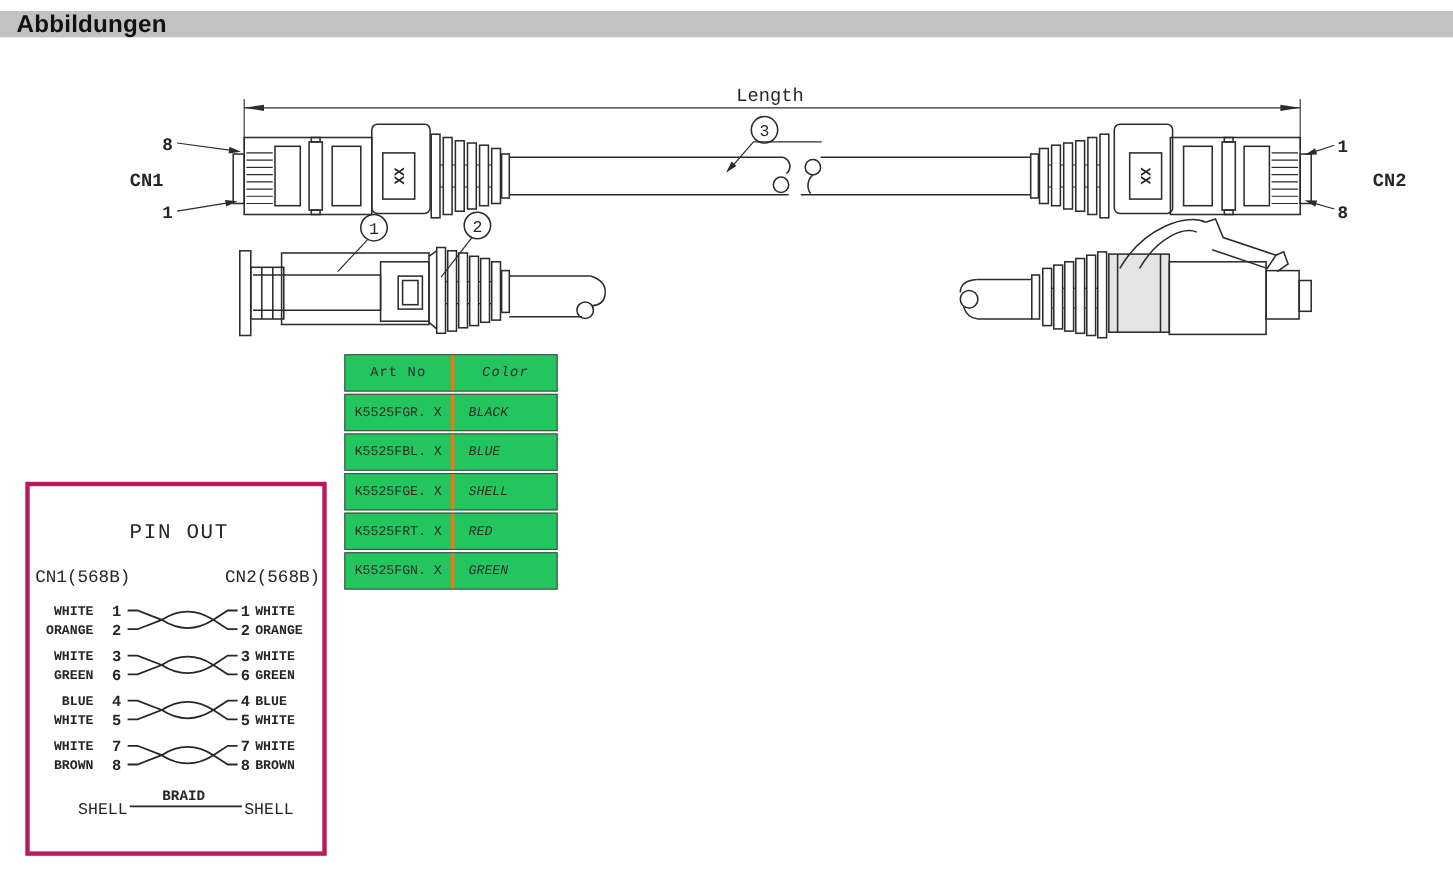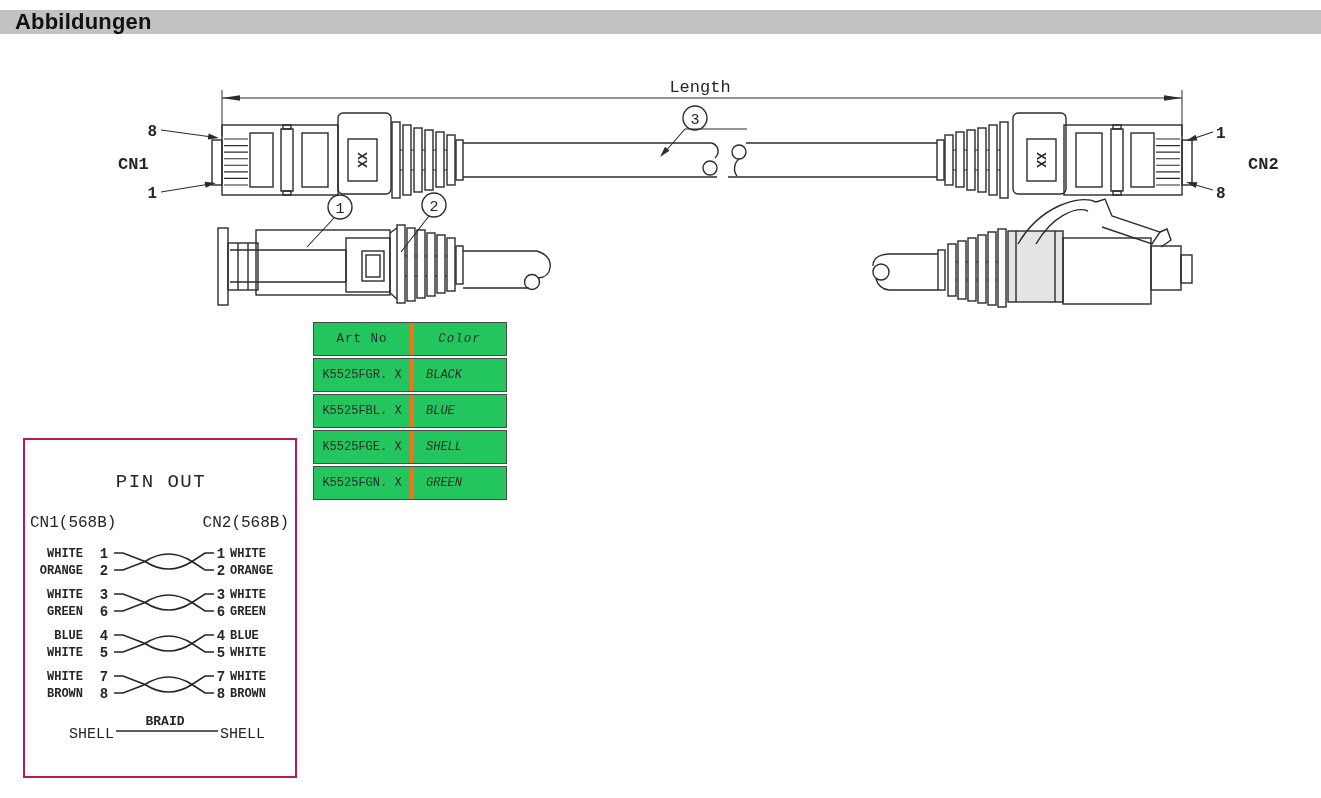--- a/index.html
+++ b/index.html
@@ -16,21 +16,21 @@
       font-family:"Liberation Mono","DejaVu Sans Mono",monospace;font-size:12px;color:#2b2b2b;}
   .t-row{display:flex;height:34px;margin-bottom:2px;border:1px solid #4a4a4a;
       box-sizing:border-box;background:#22c55e;}
   .t-c1{width:96px;display:flex;align-items:center;justify-content:center;}
   .t-c2{flex:1;border-left:3px solid #f97316;display:flex;align-items:center;
       padding-left:13px;font-style:italic;}
   .t-head .t-c1,.t-head .t-c2{justify-content:center;padding-left:0;font-size:12.5px;
       letter-spacing:1px;}
   
   .pinout{position:absolute;left:23px;top:438px;width:274px;height:340px;
-      border:2px solid #be185d;box-sizing:border-box;background:#fff;}
+      border:4px solid #be185d;box-sizing:border-box;background:#fff;}
 </style>
 </head>
 <body>
 
 <div class="header-bar">
   <span>Abbildungen</span>
 </div>
 
 <svg class="assembly" width="1321" height="265" viewBox="0 55 1321 265">
   <g stroke="#2c2c2c" stroke-width="1.4" fill="none">
@@ -195,20 +195,24 @@
   </div>
   <div class="t-row">
     <div class="t-c1">K5525FBL. X</div>
     <div class="t-c2">BLUE</div>
   </div>
   <div class="t-row">
     <div class="t-c1">K5525FGE. X</div>
     <div class="t-c2">SHELL</div>
   </div>
   <div class="t-row">
+    <div class="t-c1">K5525FRT. X</div>
+    <div class="t-c2">RED</div>
+  </div>
+  <div class="t-row">
     <div class="t-c1">K5525FGN. X</div>
     <div class="t-c2">GREEN</div>
   </div>
 </div>
 
 <div class="pinout">
   <svg width="270" height="336" viewBox="0 0 270 336">
     <text x="136" y="47" text-anchor="middle" font-size="19" letter-spacing="1.5">PIN OUT</text>
     <text x="5" y="87" font-size="16">CN1(568B)</text>
     <text x="264" y="87" text-anchor="end" font-size="16">CN2(568B)</text>

